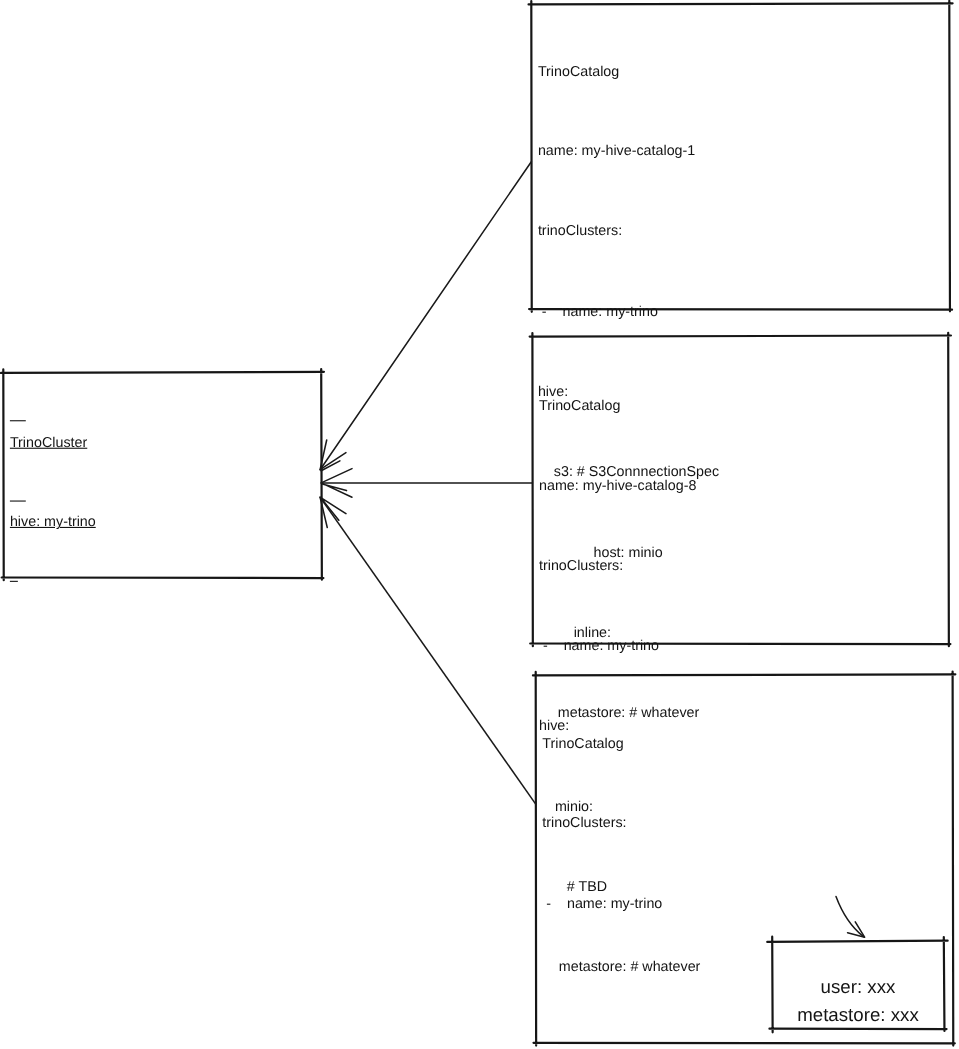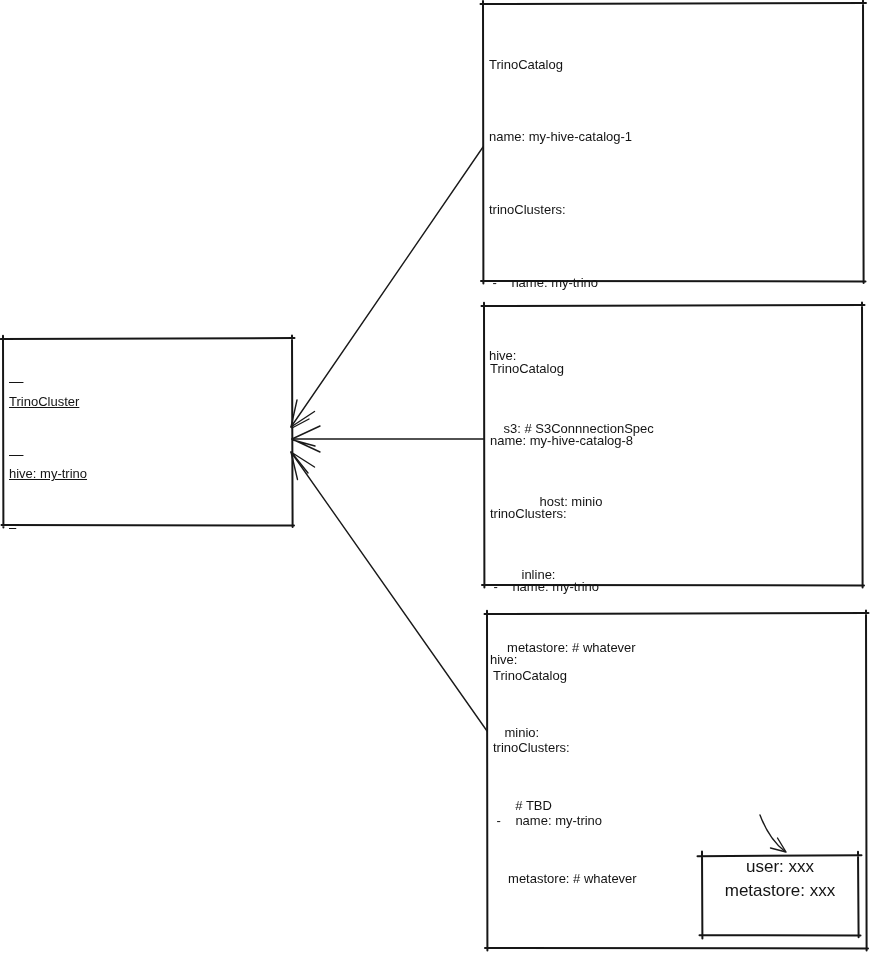--- a/index.html
+++ b/index.html
@@ -33,21 +33,21 @@
   }
   .secret-text {
     position: absolute;
     left: 702px;
     top: 855px;
     width: 156px;
     height: 80px;
     display: flex;
     flex-direction: column;
     align-items: center;
-    justify-content: flex-start;
+    justify-content: flex-end;
     font-size: 17px;
     line-height: 24.3px;
     white-space: pre;
     text-align: center;
   }
   .ln { min-height: 24.3px; }
 </style>
 </head>
 <body>
 

